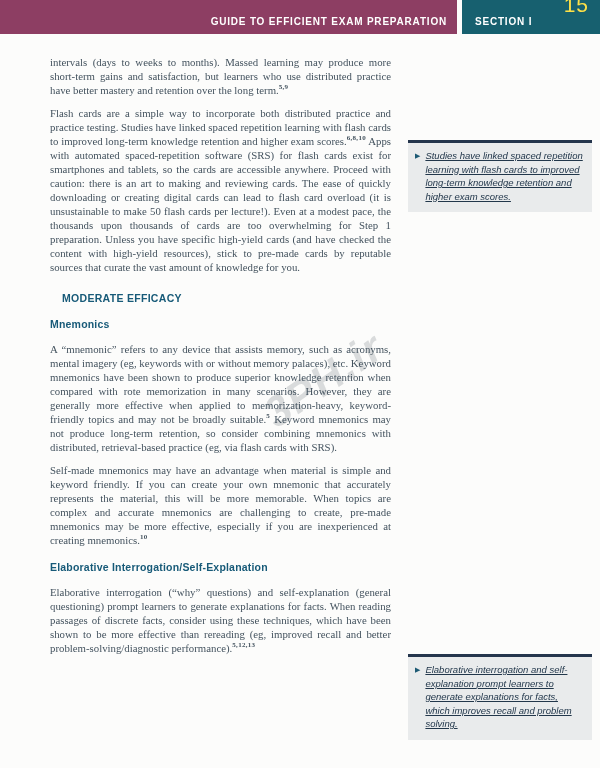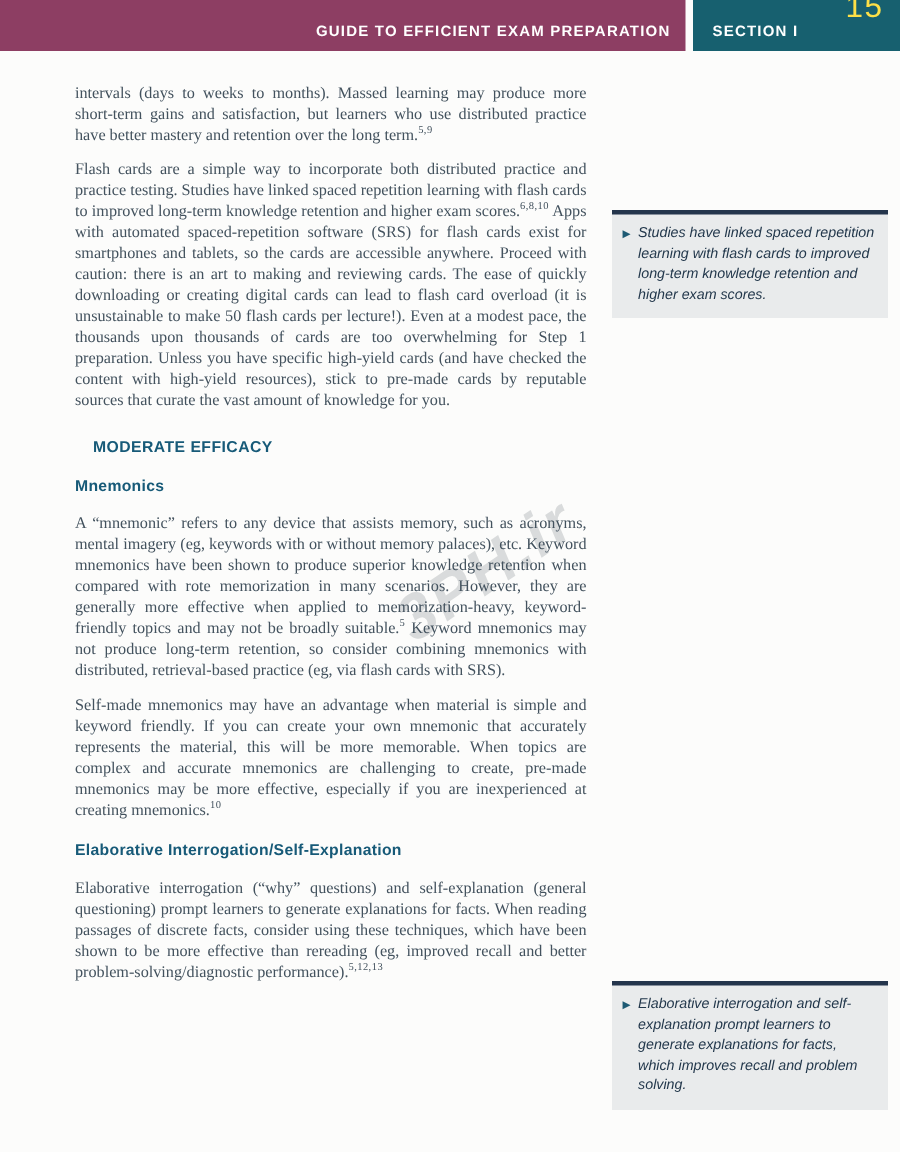--- a/index.html
+++ b/index.html
@@ -16,31 +16,31 @@
   .hdr-title{font:700 10px "Liberation Sans",sans-serif;color:#ffffff;letter-spacing:.8px;}
   .hdr-section{position:absolute;left:13px;bottom:7px;font:700 10px "Liberation Sans",sans-serif;
     color:#ffffff;letter-spacing:.8px;}
   .hdr-page{position:absolute;right:11px;bottom:17px;font:400 21px "Liberation Sans",sans-serif;
     color:#fde047;letter-spacing:1px;margin-top:24px;}
 
   
   .doc{position:absolute;left:50px;top:55px;width:341px;
     font:10.8px/14px "Liberation Serif",serif;color:#43525e;text-align:justify;}
   .doc p{margin:0 0 9px 0;}
-  sup{font-size:7px;line-height:0;letter-spacing:.3px;}
+  sup{font-size:7px;line-height:0;letter-spacing:.3px;font-weight:bold;}
   .h-section{font:700 10.5px/11px "Liberation Sans",sans-serif;color:#175a78;
     letter-spacing:.3px;text-align:left;margin:19px 0 13px 12px;}
   .h-sub{font:700 10.5px/11px "Liberation Sans",sans-serif;color:#175a78;
     letter-spacing:.2px;text-align:left;margin:15px 0 12px 0;}
 
   
   .note{position:absolute;left:408px;width:184px;box-sizing:border-box;background:#e9ebec;
     border-top:3px solid #24354c;padding:6px 8px 9px 7px;display:flex;gap:5px;}
   .note-marker{color:#1d5a74;font-size:7px;line-height:14px;flex:0 0 auto;}
-  .note-text{font:italic 9.5px/13.5px "Liberation Sans",sans-serif;color:#22374b;}
+  .note-text{font:italic 9.5px/13.5px "Liberation Sans",sans-serif;color:#22374b;text-decoration:underline;}
 
   
   .watermark{position:absolute;left:224px;top:318px;width:200px;height:124px;
     display:flex;align-items:center;justify-content:center;transform:rotate(-34deg);
     font:italic 700 42px "Liberation Sans",sans-serif;color:rgba(170,173,176,.42);
     letter-spacing:2px;pointer-events:none;user-select:none;}
 </style>
 </head>
 <body>
 

